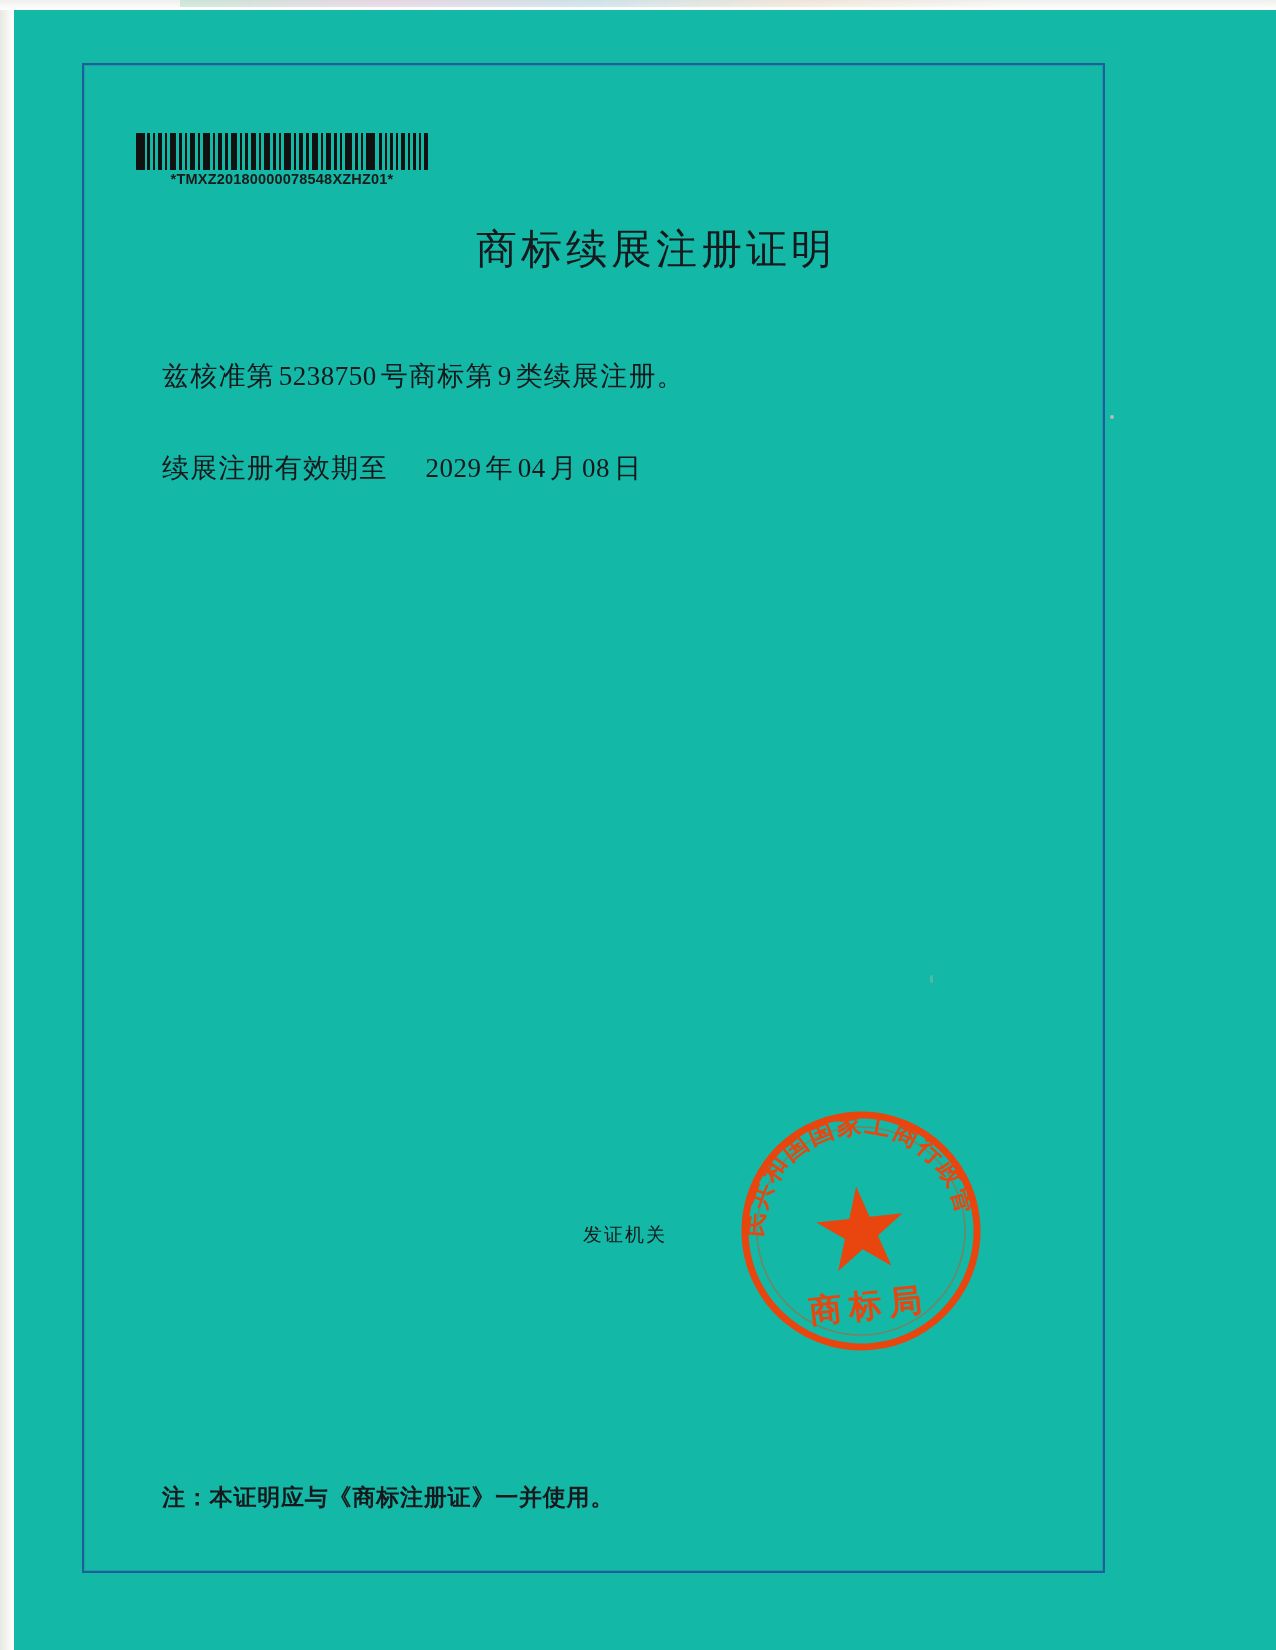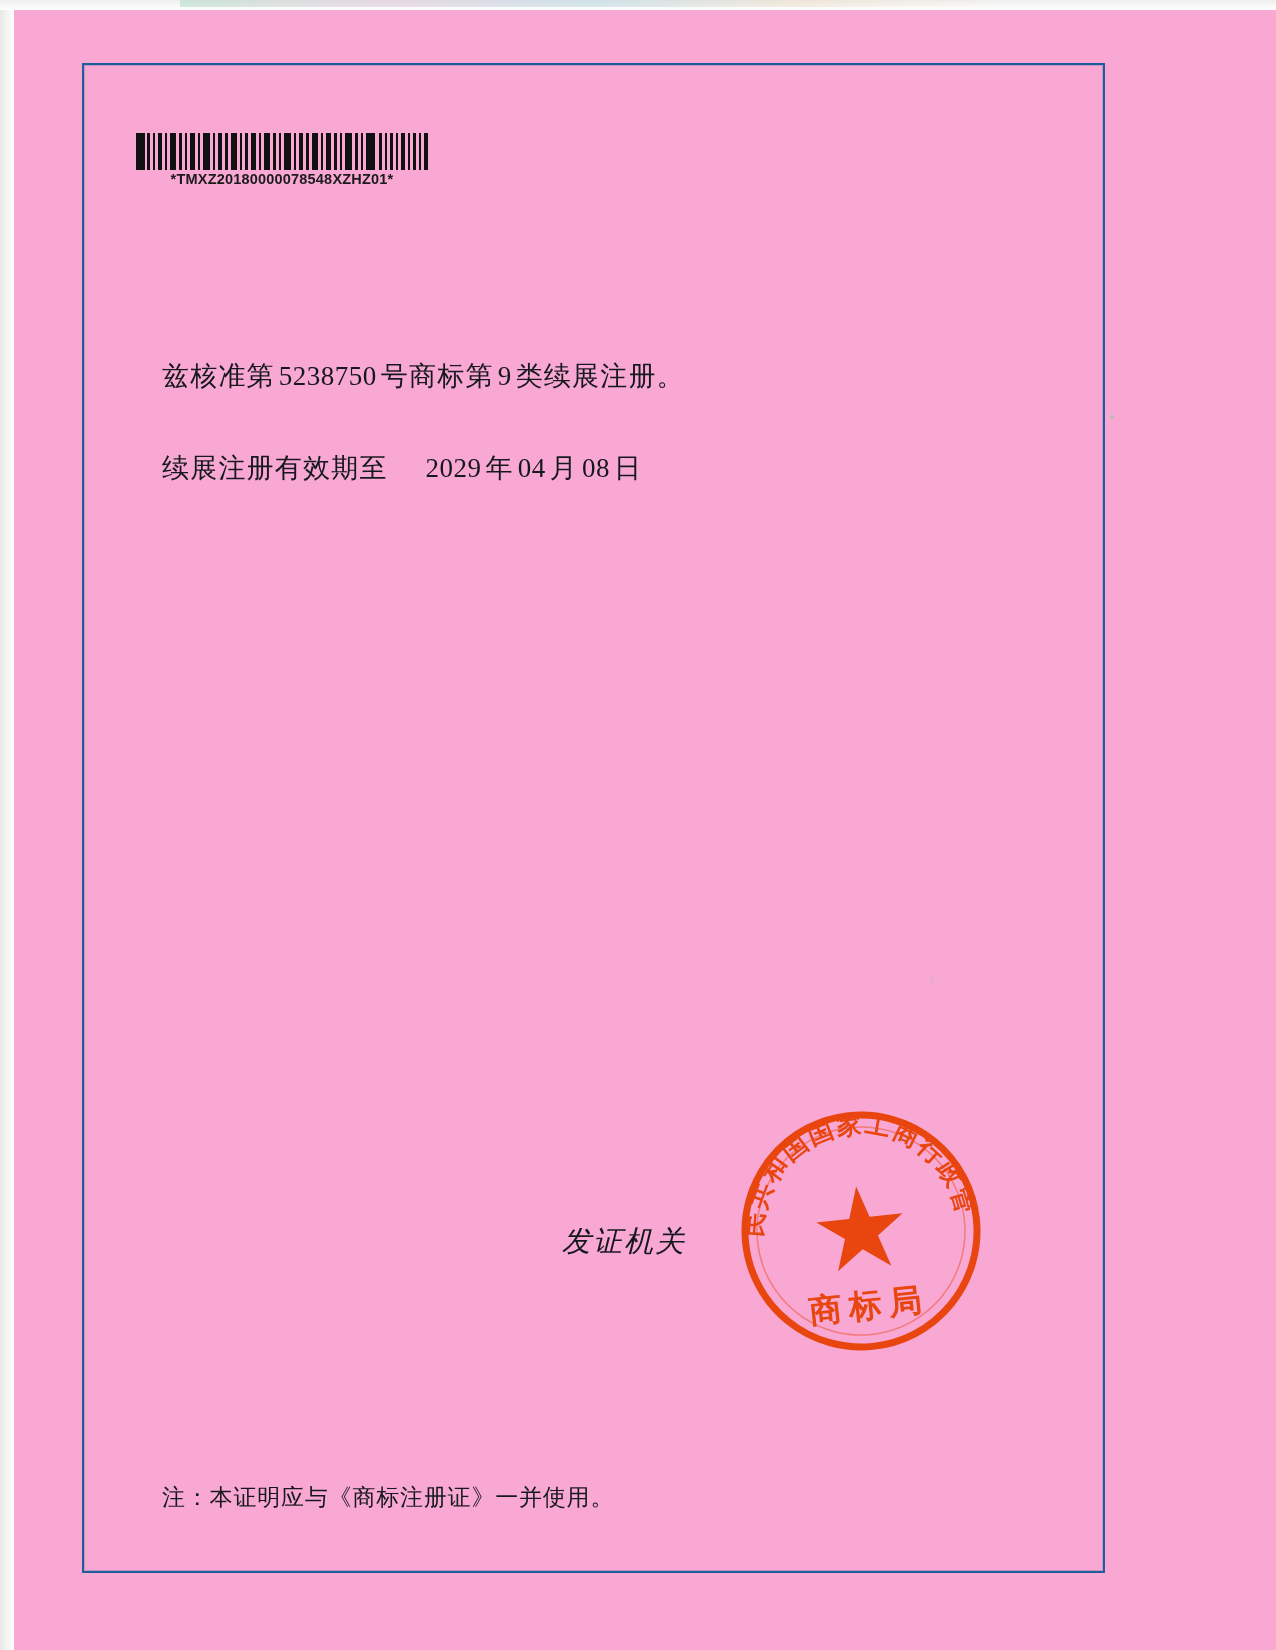--- a/index.html
+++ b/index.html
@@ -14,21 +14,21 @@
     font-family: "Liberation Serif", "DejaVu Serif", serif;
     overflow: hidden;
   }
 
   
   .page {
     position: absolute;
     left: 0; top: 0;
     width: 1276px;
     height: 1650px;
-    background: #f9a8d4;
+    background: #14b8a6;
   }
 
   
   .scan-edge-left {
     position: absolute;
     left: 0; top: 0;
     width: 14px; height: 1650px;
     background: linear-gradient(to right, #e8e8e4, #ffffff);
   }
   .scan-edge-top {
@@ -114,27 +114,26 @@
   .num {
     font-family: "Liberation Serif", "DejaVu Serif", serif;
     letter-spacing: .5px;
     padding: 0 4px;
   }
   .gap-date { display: inline-block; width: 34px; }
 
   
   .issuer-label {
     position: absolute;
-    left: 562px;
+    left: 583px;
     top: 1222px;
-    font-size: 29px;
+    font-size: 19px;
     letter-spacing: 2px;
     color: #15181c;
     font-family: "DejaVu Serif", "Liberation Serif", serif;
-    font-style: italic;
   }
 
   
   .seal {
     position: absolute;
     left: 735px;
     top: 1105px;
     width: 252px;
     height: 252px;
     transform: rotate(-6deg);
@@ -143,20 +142,21 @@
 
   
   .footer-note {
     position: absolute;
     left: 162px;
     top: 1482px;
     font-size: 23px;
     letter-spacing: .8px;
     color: #15181c;
     font-family: "DejaVu Serif", "Liberation Serif", serif;
+    font-weight: bold;
   }
 
   
   .speckle {
     position: absolute;
     background: #b9b9b5;
     border-radius: 50%;
   }
 </style>
 </head>
@@ -215,20 +215,21 @@
       <rect x="260" y="0" width="2" height="37" fill="#111"></rect>
       <rect x="265" y="0" width="4" height="37" fill="#111"></rect>
       <rect x="272" y="0" width="2" height="37" fill="#111"></rect>
       <rect x="277" y="0" width="3" height="37" fill="#111"></rect>
       <rect x="283" y="0" width="2" height="37" fill="#111"></rect>
       <rect x="288" y="0" width="4" height="37" fill="#111"></rect>
     </svg>
     <div class="barcode-text">*TMXZ20180000078548XZHZ01*</div>
   </div>
 
+  <div class="doc-title">商标续展注册证明</div>
 
   <div class="line line-1">
     <span>兹核准第</span><span class="num">5238750</span><span>号商标第</span><span class="num">9</span><span>类续展注册。</span>
   </div>
 
   <div class="line line-2">
     <span>续展注册有效期至</span><span class="gap-date"></span><span class="num">2029</span><span>年</span><span class="num">04</span><span>月</span><span class="num">08</span><span>日</span>
   </div>
 
   <div class="issuer-label">发证机关</div>

